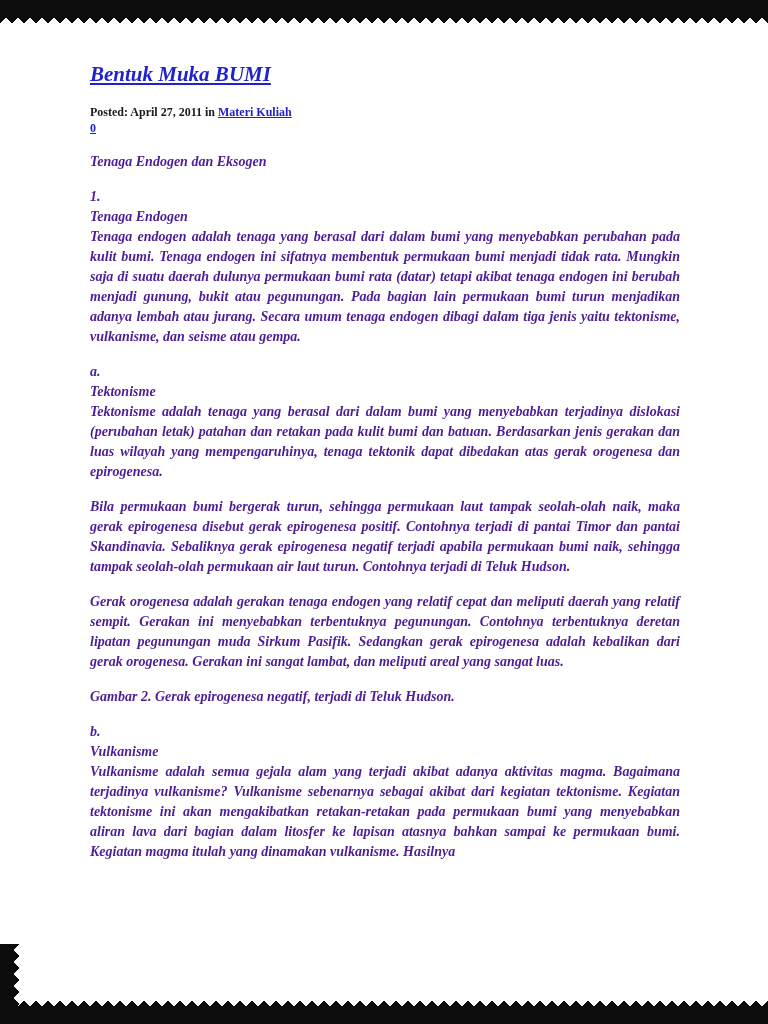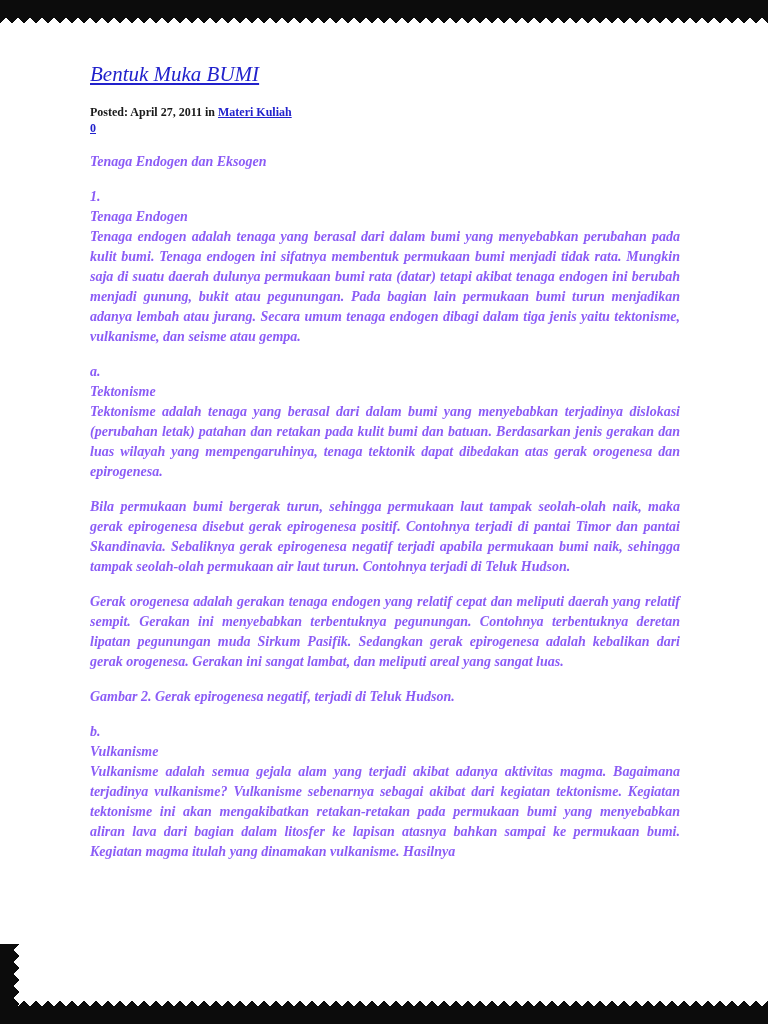--- a/index.html
+++ b/index.html
@@ -57,21 +57,21 @@
     color: #1a1a1a;
   }
 
   .post-title {
     margin: 0 0 18px 0;
     font-size: 21px;
     line-height: 24px;
   }
   .post-title a {
     color: #2222cc;
-    font-weight: normal;
+    font-weight: bold;
     font-style: italic;
     text-decoration: underline;
     cursor: pointer;
   }
 
   .meta {
     margin: 0;
     font-size: 12px;
     line-height: 16px;
     font-weight: bold;
@@ -85,21 +85,21 @@
   .meta.comments { margin: 0 0 16px 0; }
 
   .body-par {
     margin: 0 0 15px 0;
     font-size: 14px;
     line-height: 20px;
     font-weight: bold;
     font-style: italic;
     text-align: justify;
     white-space: pre-line;
-    color: #8b5cf6;
+    color: #4c1d95;
   }
 </style>
 </head>
 <body>
 
 <div class="page">
 
   <div class="edge-top">
     <div class="bar"></div>
     <div class="teeth"></div>

